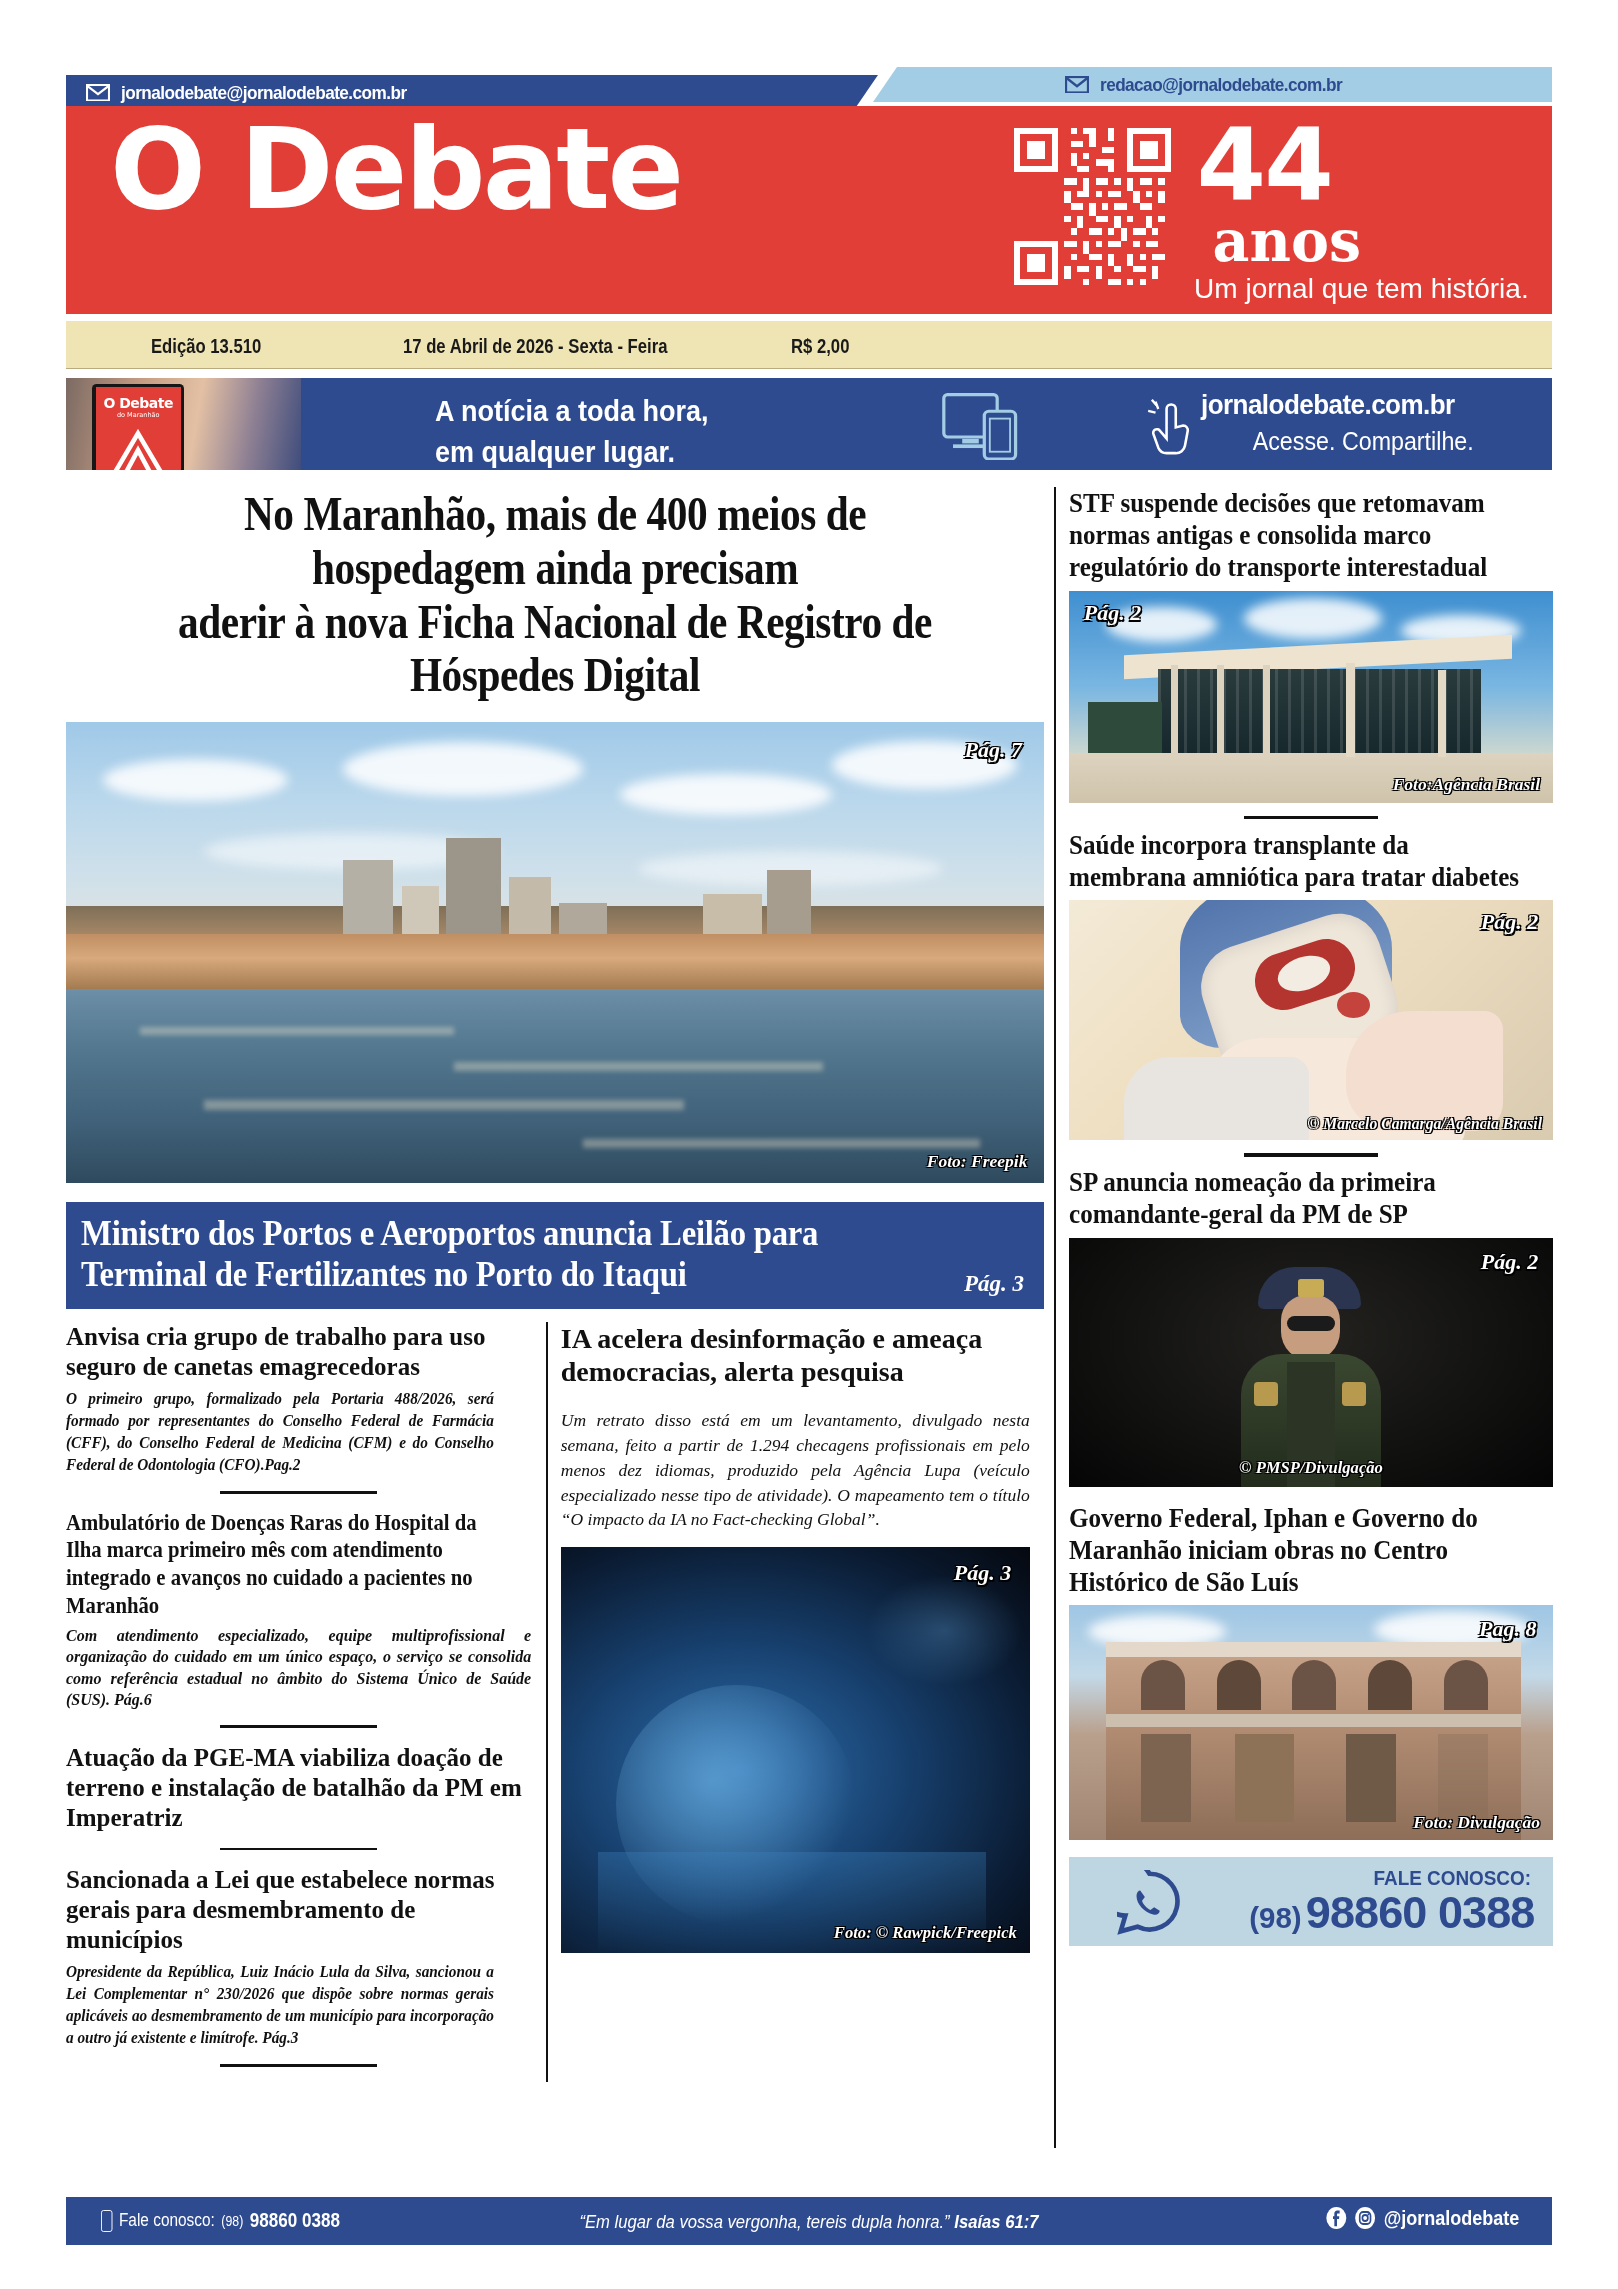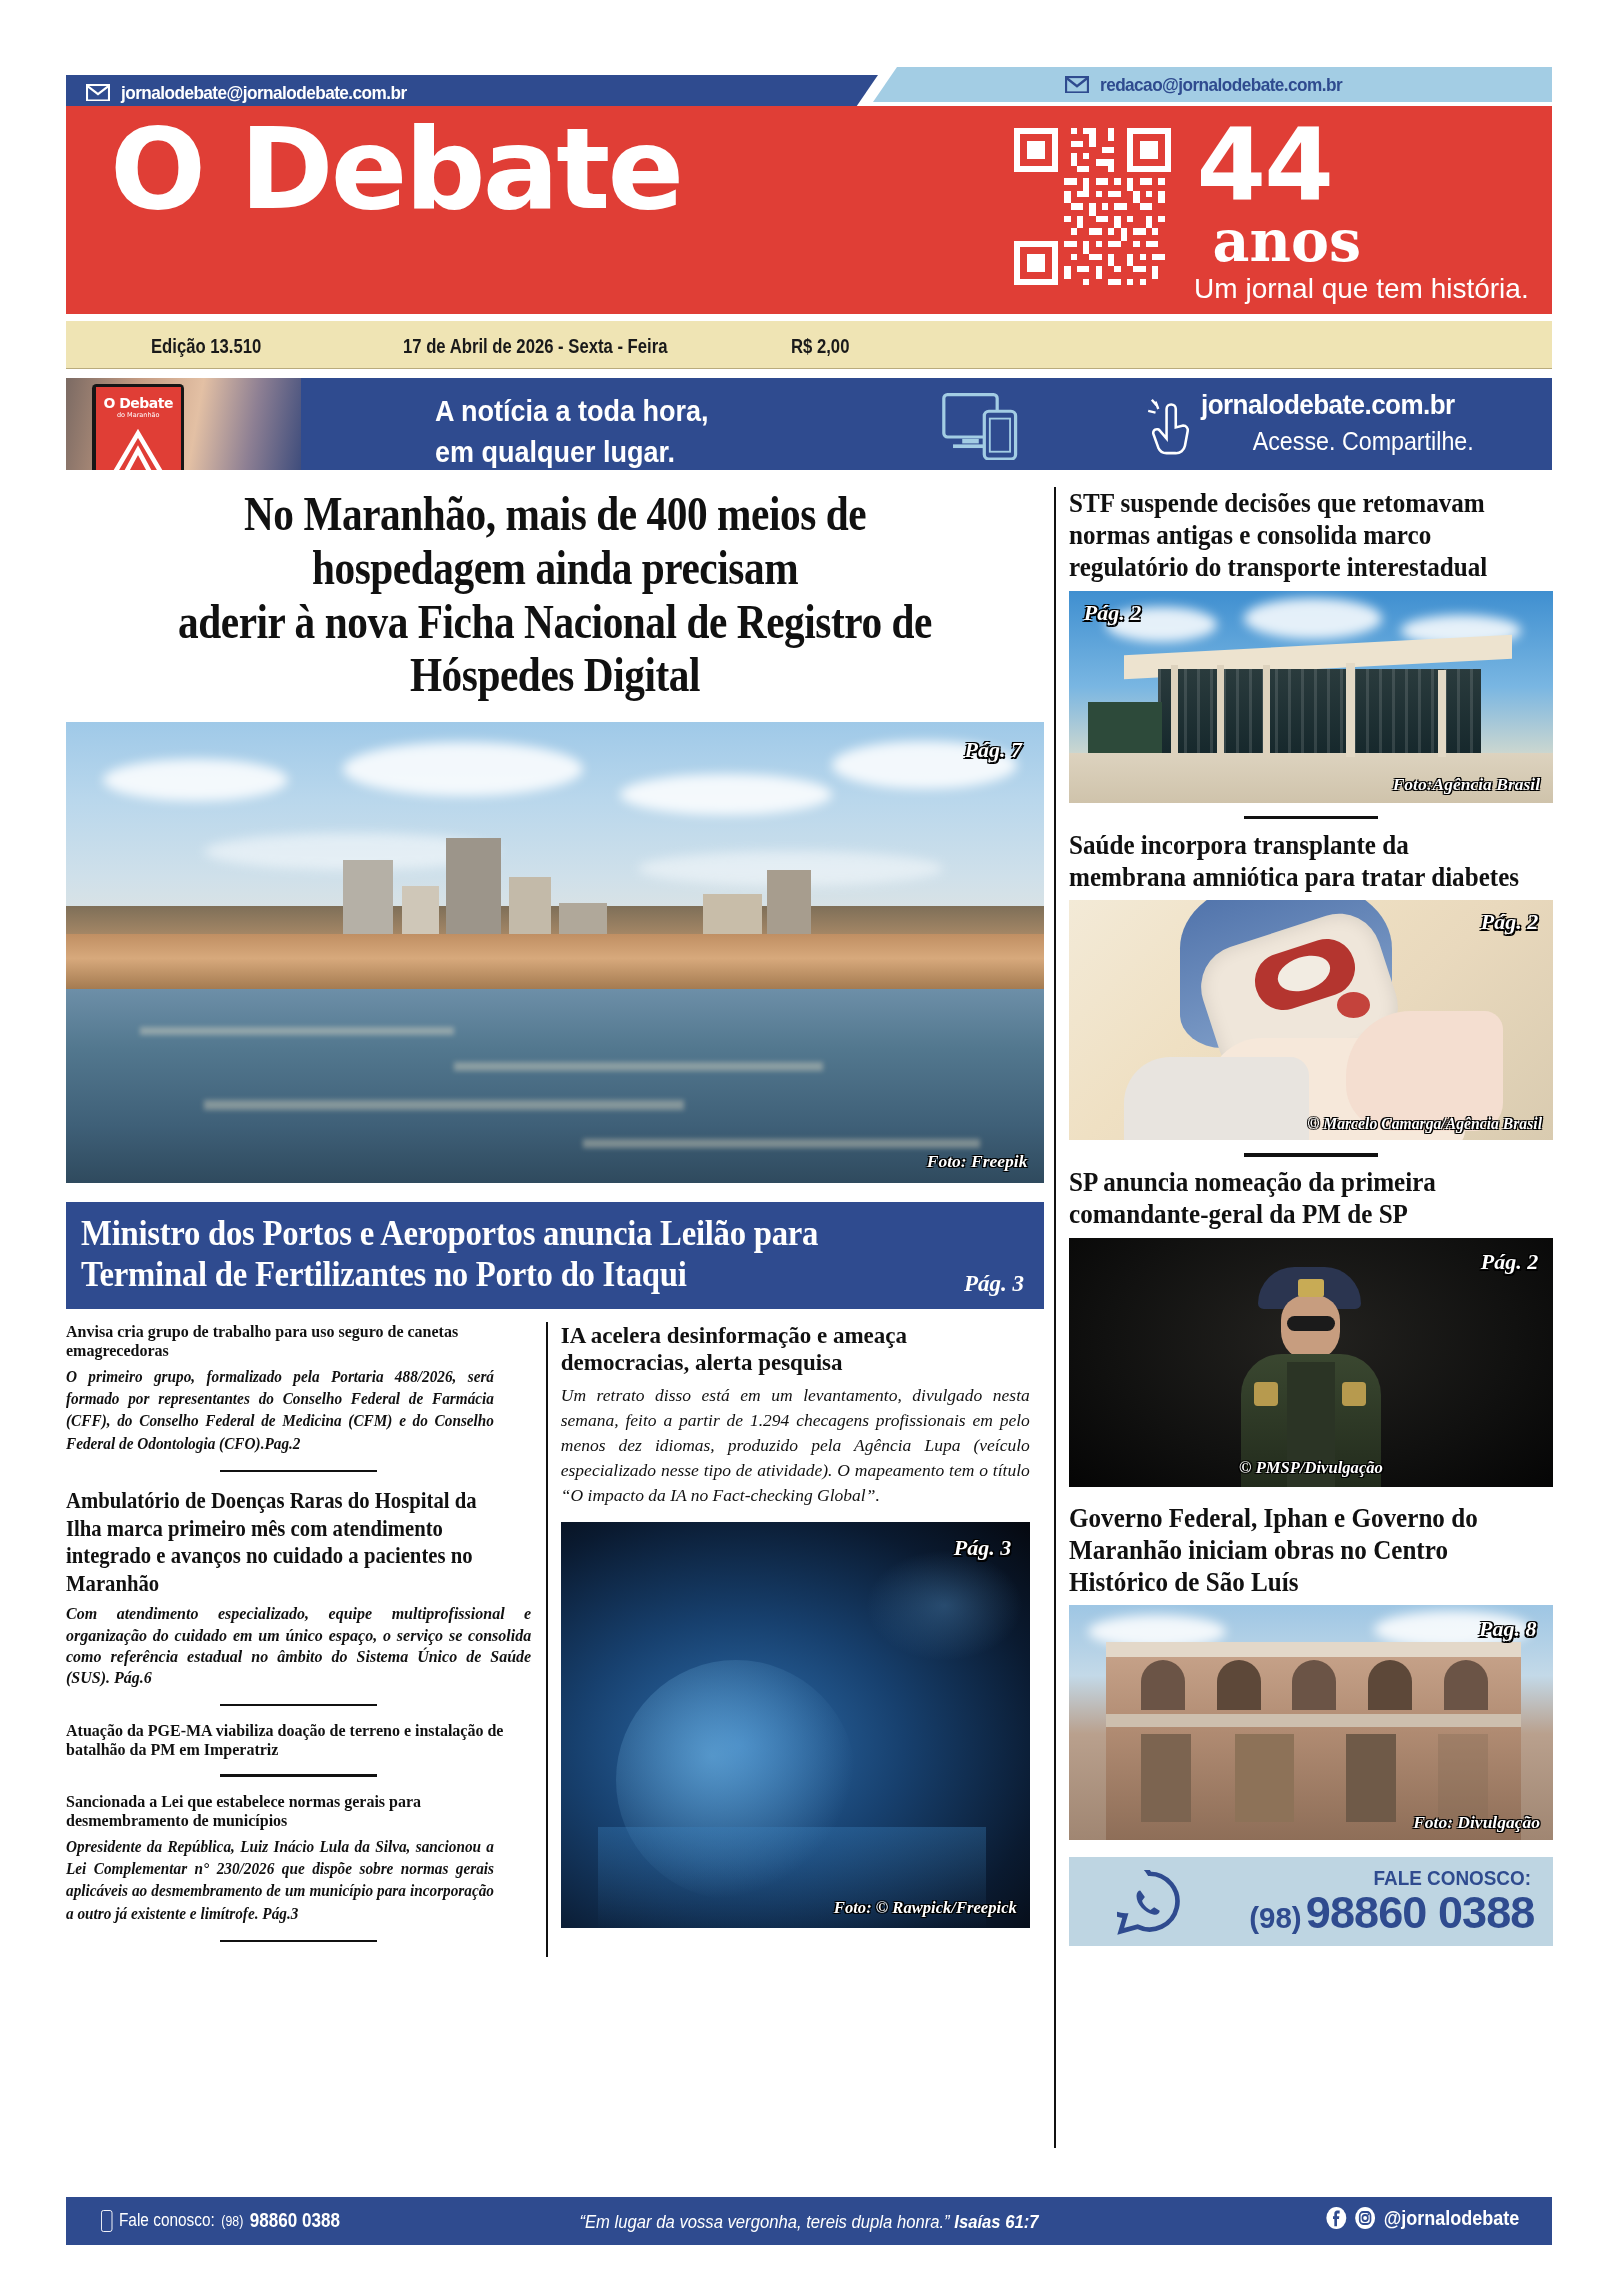--- a/index.html
+++ b/index.html
@@ -123,21 +123,21 @@
   }
 
   
   .subcols { display:flex; margin-top:13px; }
   .sc-left { width:480px; padding-right:14.8px; }
   .sc-sep { width:1.8px; background:#111; margin:0 13px 0 0; }
   .sc-right { width:469px; }
 
   .item-hl {
     font-family:"Liberation Serif", serif; font-weight:bold; color:#111;
-    font-size:16px; line-height:1.2; margin-bottom:5.5px;
+    font-size:25px; line-height:1.2; margin-bottom:5.5px;
   }
   .item-hl.cond { transform:scaleX(0.9); transform-origin:left center; }
   .item-body {
     font-family:"Liberation Serif", serif; font-style:italic; font-weight:bold;
     font-size:16px; line-height:1.34; color:#111; text-align:justify;
   }
   .item-body.cond { transform:scaleX(0.92); transform-origin:left center; font-size:16.6px; }
   .rule { width:157px; height:2.8px; background:#111; margin:14.8px auto; }
 
   .right-hl {
@@ -409,21 +409,21 @@
         <div>
           <div class="item-hl">Sancionada a Lei que estabelece normas gerais para desmembramento de municípios</div>
           <div class="item-body cond">Opresidente da República, Luiz Inácio Lula da Silva, sancionou a Lei Complementar n° 230/2026 que dispõe sobre normas gerais aplicáveis ao desmembramento de um município para incorporação a outro já existente e limítrofe.  Pág.3</div>
         </div>
         <div class="rule"></div>
       </div>
 
       <div class="sc-sep"></div>
 
       <div class="sc-right">
-        <div class="item-hl" style="font-size:23px;line-height:1.18;margin-bottom:7px;">IA acelera desinformação e ameaça democracias, alerta pesquisa</div>
+        <div class="item-hl" style="font-size:28px;line-height:1.18;margin-bottom:20px;">IA acelera desinformação e ameaça democracias, alerta pesquisa</div>
         <div class="item-body" style="font-size:17.5px;line-height:1.42;font-weight:normal;">Um retrato disso está em um levantamento, divulgado nesta semana, feito a partir de 1.294 checagens profissionais em pelo menos dez idiomas, produzido pela Agência Lupa (veículo especializado nesse tipo de atividade). O mapeamento tem o título “O impacto da IA no Fact-checking Global”.</div>
 
         <div class="photo" style="width:469px;height:406px;margin-top:14.8px;">
           <div style="position:absolute;inset:0;background:radial-gradient(ellipse at 38% 55%, #2f6fae 0%, #17406e 40%, #0a1a30 75%, #05080f 100%);"></div>
           <div style="position:absolute;left:55px;top:138px;width:240px;height:240px;border-radius:50%;background:radial-gradient(circle at 40% 40%, rgba(120,190,235,.55), rgba(20,60,110,0) 70%);"></div>
           <div style="position:absolute;left:305px;top:28px;width:157px;height:111px;background:radial-gradient(ellipse at 50% 50%, rgba(90,150,200,.35), rgba(0,0,0,0) 70%);"></div>
           <div style="position:absolute;left:37px;top:305px;width:388px;height:102px;background:linear-gradient(180deg, rgba(60,130,190,.35), rgba(0,0,0,0));"></div>
           <div class="pag" style="right:18.5px;top:13px;">Pág. 3</div>
           <div class="cap" style="right:13px;bottom:10px;font-size:16.6px;">Foto: © Rawpick/Freepick</div>
         </div>

